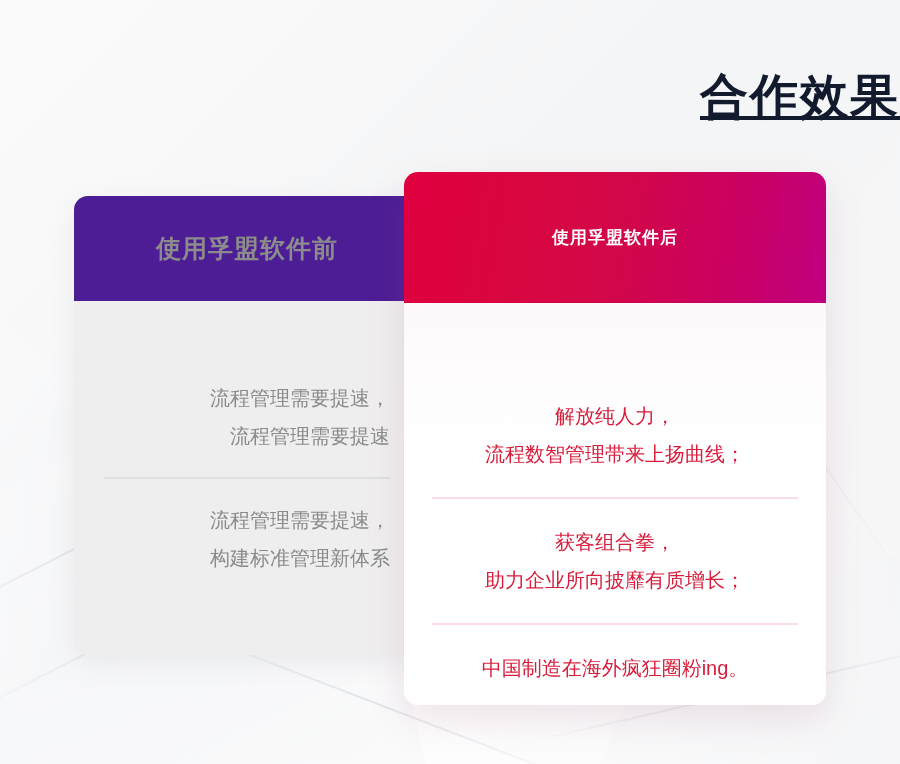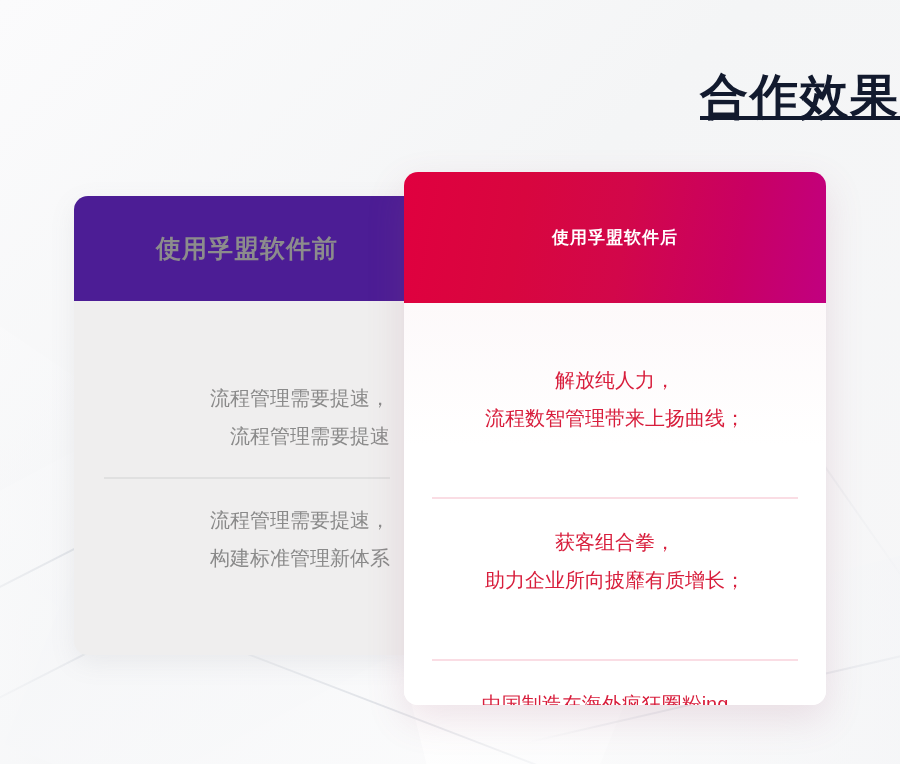--- a/index.html
+++ b/index.html
@@ -167,21 +167,20 @@
   }
   .card-after .item {
     text-align: center;
     font-size: 20px;
     line-height: 38px;
     color: #d81e3c;
     padding: 24px 0;
   }
   .card-after .item + .item {
     border-top: 2px solid #fadde4;
-    margin-top: 36px;
   }
   .item-line { display: block; white-space: nowrap; }
 </style>
 </head>
 <body>
 
 <div class="stage">
 
   <div class="bg-texture">
     <div class="bg-shard shard-d"></div>

